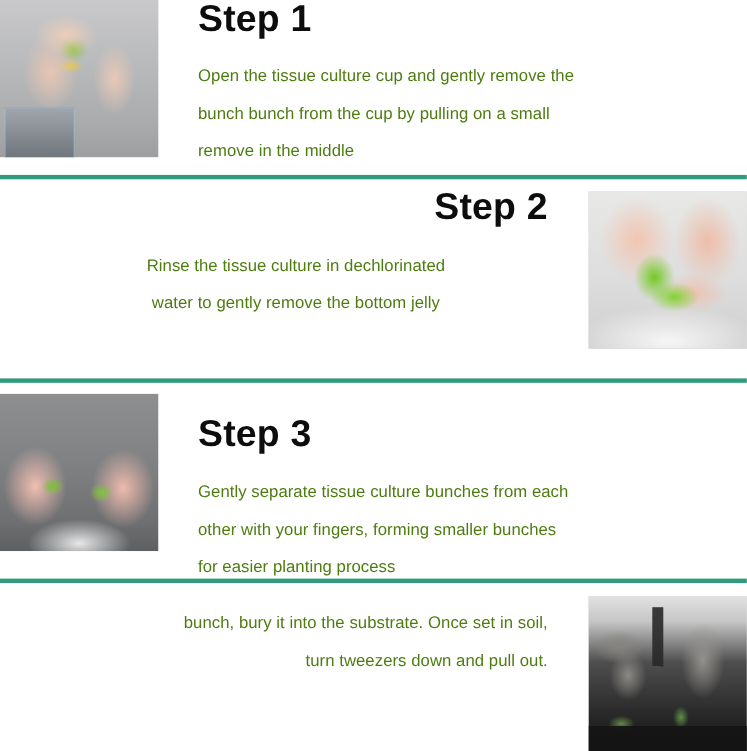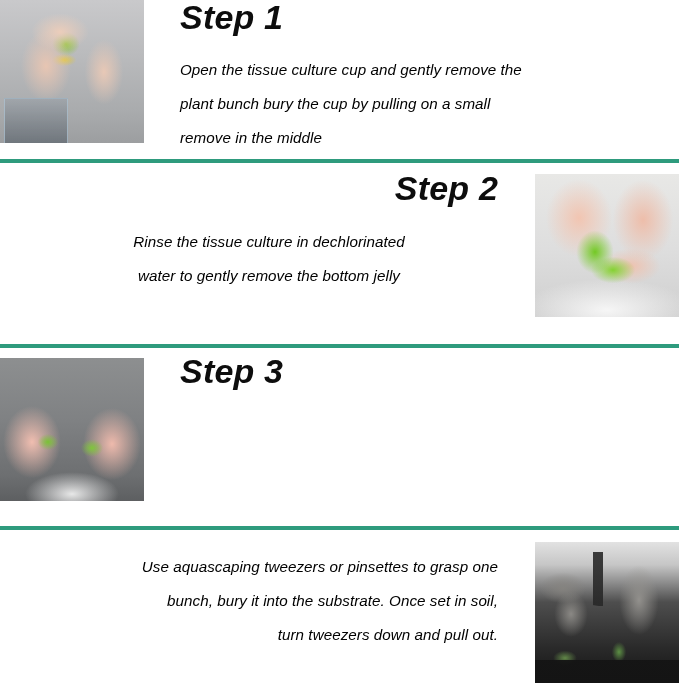--- a/index.html
+++ b/index.html
@@ -3,21 +3,21 @@
 <meta charset="utf-8">
 <style>
   * { margin:0; padding:0; box-sizing:border-box; }
   html,body { width:679px; height:683px; }
   body {
     background:#ffffff;
     font-family:"Liberation Sans", sans-serif;
     overflow:hidden;
     position:relative;
   }
-  .infographic { width:679px; height:645px; position:relative;font-style:italic; }
+  .infographic { width:679px; height:645px; position:relative; }
 
   
   .step {
     position:relative;
     width:679px;
     display:flex;
     align-items:flex-start;
   }
   .step-1 { height:159px; }
   .step-2 { height:181px;border-radius:30px; }
@@ -86,39 +86,39 @@
       radial-gradient(ellipse 26px 46px at 104px 58px, rgba(150,148,144,.95) 0%, rgba(118,116,112,0) 76%),
       radial-gradient(ellipse 22px 30px at 36px 72px, rgba(142,140,136,.95) 0%, rgba(110,108,104,0) 76%),
       radial-gradient(ellipse 30px 20px at 28px 46px, rgba(134,132,128,.9) 0%, rgba(104,102,98,0) 78%),
       linear-gradient(180deg,#e2e2e2 0%, #c6c6c6 16%, #4e4e4e 42%, #2a2a2a 74%, #141414 100%);
   }
 
   
   .content { flex:1 1 auto; padding:0; position:relative; }
   .step-1 .content { padding:0 54px 0 36px; }
   .step-2 .content { padding:0 37px 0 40px; text-align:right; }
-  .step-3 .content { padding:0 76px 0 36px; }
+  .step-3 .content { padding:0 76px 0 36px;margin-top:23px; }
   .step-4 .content { padding:0 37px 0 24px; text-align:right; }
 
   .step-title {
     font-size:34px;
     font-weight:bold;
     color:#0d0d0d;
     letter-spacing:.2px;
     line-height:1;
     white-space:nowrap;
   }
   .step-1 .step-title { padding-top:0px; }
   .step-2 .step-title { padding-top:8px; }
   .step-3 .step-title { padding-top:6px; }
   .step-4 .step-title { padding-top:10px; }
 
   .step-body {
     font-size:15.2px;
-    color:#000000;
+    color:#4d7c0f;
     line-height:34px;
     letter-spacing:.05px;
   }
   .step-1 .step-body { padding-top:19px; }
   .step-2 .step-body { padding-top:20px;text-align:center; }
   .step-3 .step-body { padding-top:20px; }
   .step-4 .step-body { padding-top:20px; }
 
   .step-body .line { display:block; white-space:nowrap; }
 
@@ -136,21 +136,21 @@
 <div class="infographic">
 
   <section class="step step-1">
     <div class="photo">
       <div class="photo-inner p1"></div>
     </div>
     <div class="content">
       <h2 class="step-title">Step 1</h2>
       <p class="step-body">
         <span class="line">Open the tissue culture cup and gently remove the</span>
-        <span class="line">plant bunch bury the cup by pulling on a small</span>
+        <span class="line">bunch bunch from the cup by pulling on a small</span>
         <span class="line">remove in the middle</span>
       </p>
     </div>
   </section>
 
   <div class="divider-wrap">
     <div class="divider"></div>
   </div>
 
   <section class="step step-2 reverse">
@@ -169,33 +169,37 @@
   <div class="divider-wrap">
     <div class="divider"></div>
   </div>
 
   <section class="step step-3">
     <div class="photo">
       <div class="photo-inner p3"></div>
     </div>
     <div class="content">
       <h2 class="step-title">Step 3</h2>
+      <p class="step-body">
+        <span class="line">Gently separate tissue culture bunches from each</span>
+        <span class="line">other with your fingers, forming smaller bunches</span>
+        <span class="line">for easier planting process</span>
+      </p>
     </div>
   </section>
 
   <div class="divider-wrap">
     <div class="divider"></div>
   </div>
 
   <section class="step step-4 reverse">
     <div class="photo">
       <div class="photo-inner p4"></div>
     </div>
     <div class="content">
       <p class="step-body">
-        <span class="line">Use aquascaping tweezers or pinsettes to grasp one</span>
         <span class="line">bunch, bury it into the substrate. Once set in soil,</span>
         <span class="line">turn tweezers down and pull out.</span>
       </p>
     </div>
   </section>
 
 </div>
 
 </body></html>

